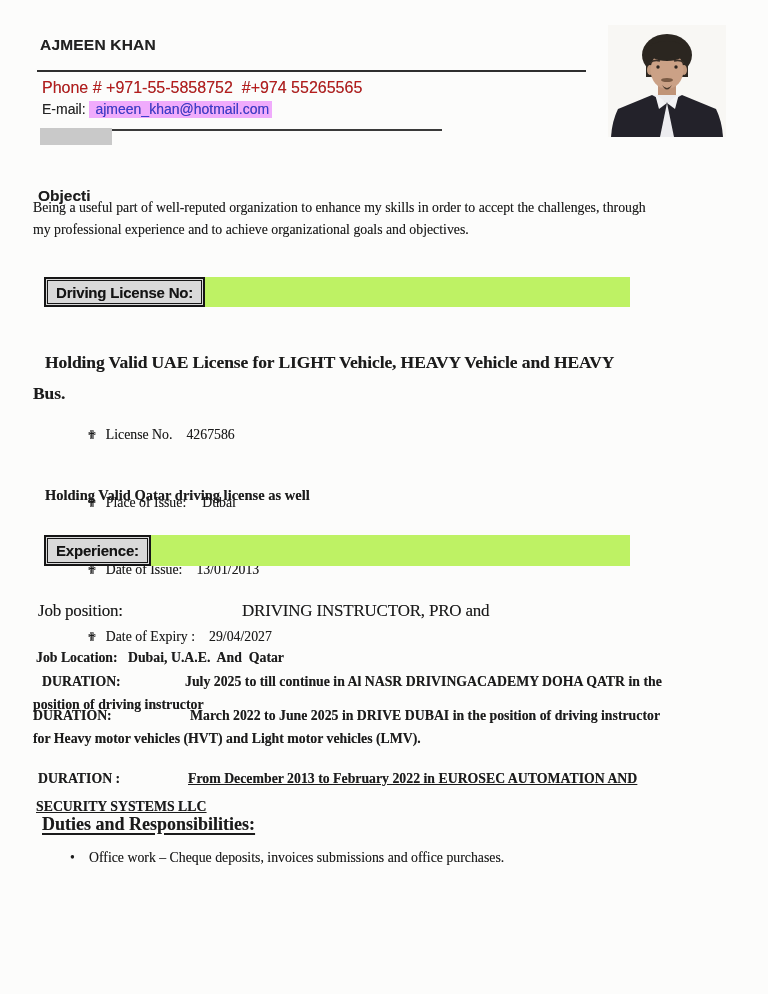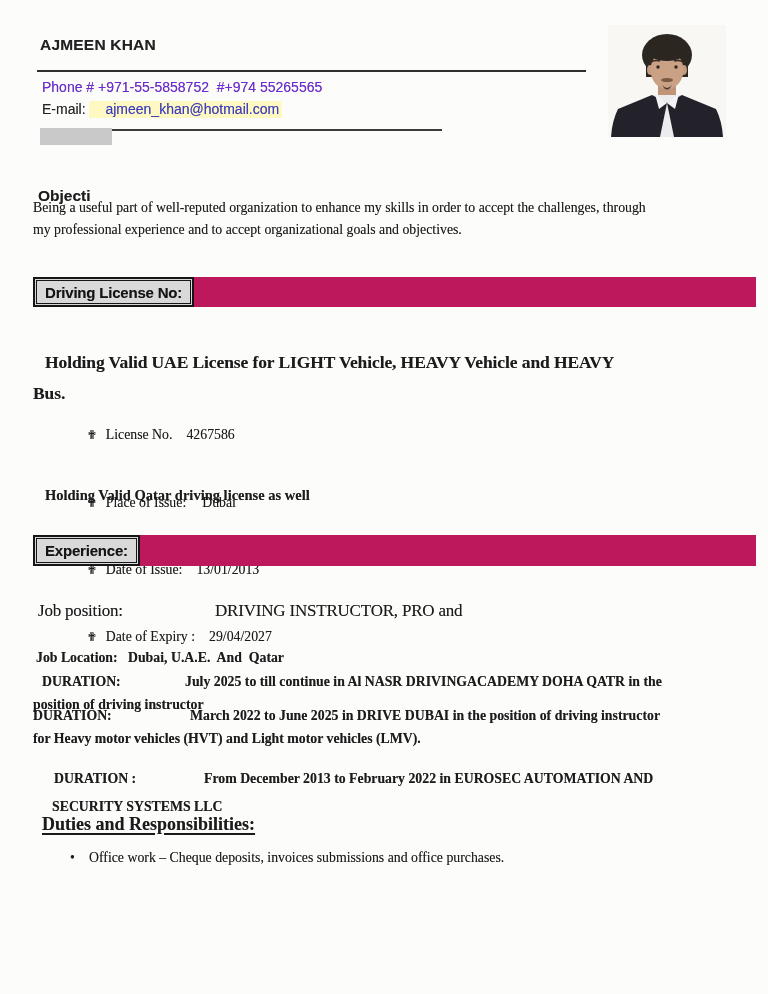--- a/index.html
+++ b/index.html
@@ -6,60 +6,60 @@
   .page{
     position:relative;width:768px;height:994px;background:#fcfcfb;
     font-family:"Liberation Serif",serif;color:#1b1b1b;overflow:hidden;
     text-shadow:0 0 .6px rgba(30,30,30,.45);
   }
   .abs{position:absolute;}
   .sans{font-family:"Liberation Sans",sans-serif;}
 
   .name{left:40px;top:36px;font-weight:700;font-size:15.5px;letter-spacing:.2px;color:#222;}
   .name-rule{left:37px;top:70px;width:549px;border-top:2.5px solid #2f2f2f;}
-  .phone{left:42px;top:79px;font-size:14px;color:#6d28d9;white-space:pre-wrap;}
+  .phone{left:42px;top:79px;font-size:16px;color:#b91c1c;white-space:pre-wrap;}
   .email{left:42px;top:101px;font-size:14px;color:#252525;}
-  .email a{color:#3b3bd2;text-decoration:none;background:#fef9c3;padding:0 3px 1px 16px;text-align:center;}
+  .email a{color:#3b3bd2;text-decoration:none;background:#f0abfc;padding:0 3px 1px 6px;text-align:center;}
 
   .obj-rule{left:52px;top:129px;width:390px;border-top:2.5px solid #3a3a3a;}
   .obj-chip{left:40px;top:128px;width:72px;height:17px;background:#c9c9c9;}
   .obj-heading{left:38px;top:139px;font-weight:700;font-size:15.5px;color:#1d1d1d;margin-top:48px;}
 
   .objective{left:33px;top:197px;width:706px;font-size:13.8px;line-height:22px;}
 
-  .banner{left:33px;width:723px;background:#be185d;}
+  .banner{left:44px;width:586px;background:#bef264;}
   .banner-1{top:277px;height:30px;}
   .banner-2{top:535px;height:31px;}
   .boxed{position:absolute;left:0;top:0;bottom:0;border:2px solid #161616;display:flex;align-items:stretch;background:#d9d9d9;}
   .boxed-inner{border:1px solid #161616;margin:1px;padding:0 8px;display:flex;align-items:center;
     font-family:"Liberation Sans",sans-serif;font-weight:700;font-size:15px;letter-spacing:-.2px;color:#141414;}
 
   .lic-heading{left:33px;top:347px;width:700px;font-weight:700;font-size:17.5px;line-height:31px;letter-spacing:-.1px;}
   .lic-line1{padding-left:12px;}
 
   .lic-list{left:66px;top:402px;font-size:13.8px;line-height:22.4px;}
   .lic-row{white-space:pre-wrap;}
   .cross{font-family:"DejaVu Sans",sans-serif;font-size:12px;margin-right:9px;}
   .lic-value{margin-left:14px;}
   .lic-row:nth-child(1) .lic-value{}
   .lic-row:nth-child(2) .lic-value{margin-left:16px;}
 
   .qatar{left:45px;top:487px;font-weight:700;font-size:14.5px;}
 
   .jobpos{left:38px;top:598px;display:flex;font-weight:400;font-size:17px;line-height:25px;letter-spacing:-.2px;}
   .jobpos-label{width:177px;}
-  .jobpos-val{width:290px;}
+  .jobpos-val{width:290px;margin-left:27px;}
   .jobpos-val .l2{text-align:right;}
 
   .jobloc{left:36px;top:650px;font-weight:700;font-size:13.8px;white-space:pre-wrap;}
 
   .dur{font-weight:700;font-size:13.8px;line-height:22.5px;width:712px;}
   .dur-1{left:33px;top:671px;}
   .dur-2{left:33px;top:705px;}
-  .dur-3{left:52px;top:765px;line-height:28px;}
+  .dur-3{left:36px;top:765px;line-height:28px;text-decoration:underline;}
   .dur-label{display:inline-block;width:152px;}
   .dur-1 .dur-label{padding-left:9px;width:143px;}
   .dur-2 .dur-label{width:157px;}
   .dur-3 .dur-label{padding-left:2px;width:150px;}
 
   .duties{left:42px;top:814px;font-weight:700;font-size:18px;text-decoration:underline;text-underline-offset:3px;text-decoration-thickness:1.5px;}
 
   .duty{left:70px;top:850px;font-size:13.8px;display:flex;}
   .duty .b{width:19px;}
 
@@ -101,21 +101,21 @@
   <div class="abs email sans">
     <span>E-mail: </span><a href="#">ajmeen_khan@hotmail.com</a>
   </div>
 
   <div class="abs obj-rule"></div>
   <div class="abs obj-chip"></div>
   <div class="abs obj-heading sans">Objecti</div>
 
   <div class="abs objective">
     <span>Being a useful part of well-reputed organization to enhance my skills in order to accept the challenges, through</span><br>
-    <span>my professional experience and to accept organizational goals and objectives.</span>
+    <span>my professional experience and to achieve organizational goals and objectives.</span>
   </div>
 
   <div class="abs banner banner-1">
     <span class="boxed">
       <span class="boxed-inner">Driving License No:</span>
     </span>
   </div>
 
   <div class="abs lic-heading">
     <div class="lic-line1">Holding Valid UAE License for LIGHT Vehicle, HEAVY Vehicle and HEAVY</div>

